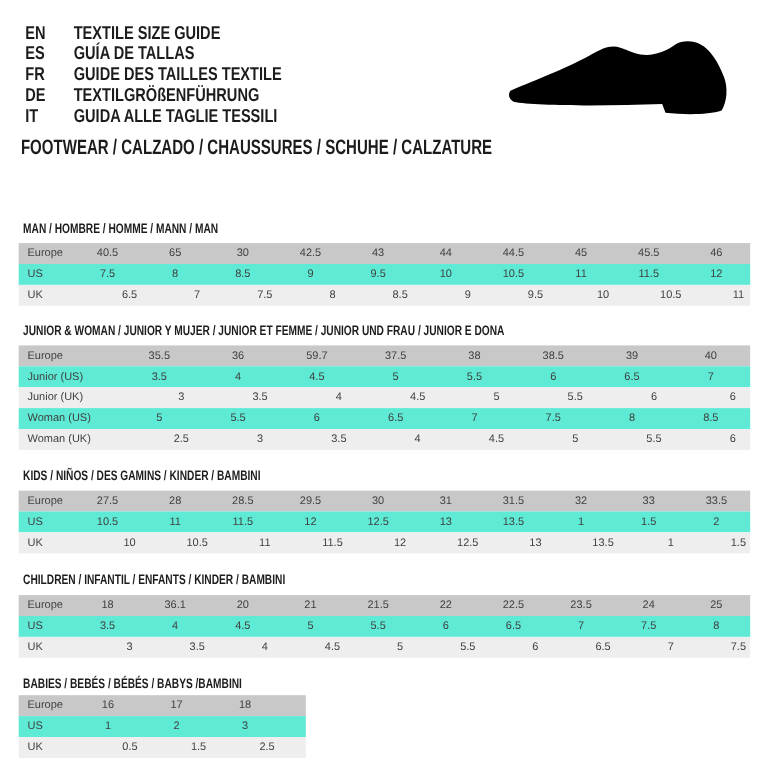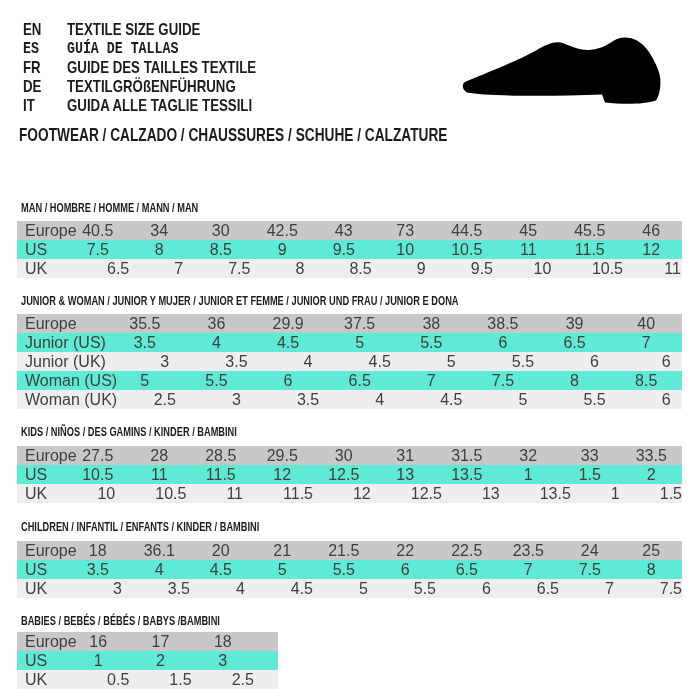--- a/index.html
+++ b/index.html
@@ -9,21 +9,21 @@
     width: 700px;
     height: 700px;
     background: #fff;
     overflow: hidden;
     font-family: "Liberation Sans", sans-serif;
     color: var(--table-text, #3f3f3f);
   }
 
   
   .lang-row { position: absolute; left: 0; height: 19px; width: 460px; }
-  .lr0 { top: 20px; } .lr1 { top: 39px; font-family: Liberation Mono, monospace; } .lr2 { top: 58px; }
+  .lr0 { top: 20px; } .lr1 { top: 39px; } .lr2 { top: 58px; }
   .lr3 { top: 77px; } .lr4 { top: 96px; }
   .lang-code, .lang-label {
     position: absolute; top: 0;
     font-weight: 700; font-size: 17px; line-height: 19px;
     color: var(--heading-text, #1c1c1c);
     white-space: nowrap;
     transform: scaleX(0.78); transform-origin: 0 50%;
   }
   .lang-code  { left: 23px; }
   .lang-label { left: 67px; }
@@ -54,21 +54,21 @@
   .size-table { position: absolute; left: 17px; }
   .tb0 { top: 221px; width: 665px; }
   .tb1 { top: 314px; width: 665px; }
   .tb2 { top: 446px; width: 665px; }
   .tb3 { top: 541px; width: 665px; }
   .tb4 { top: 632px; width: 261px; }
   .tb4 .size-row { padding-right: 24px; }
 
   .size-row {
     display: flex; height: 19px; align-items: flex-start;
-    font-size: 16px; line-height: 19px;
+    font-size: 10px; line-height: 19px;
     color: var(--table-text, #3f3f3f);
   }
   .row-head  { background: var(--header-row-bg, #c8c8c8); }
   .row-plain { background: #5eead4; }
   .row-alt   { background: var(--alt-row-bg, #eeeeee); gap: 40px; }
 
   .label-cell { width: 50px; padding-left: 8px; white-space: nowrap; }
   .tb1 .label-cell { width: 92px; }
   .data-cell { flex: 1 1 0; text-align: center; white-space: nowrap; }
 </style>
@@ -122,25 +122,25 @@
   <h2 class="tbl-title ht0">MAN / HOMBRE / HOMME / MANN / MAN</h2>
   <h2 class="tbl-title ht1">JUNIOR &amp; WOMAN / JUNIOR Y MUJER / JUNIOR ET FEMME / JUNIOR UND FRAU / JUNIOR E DONA</h2>
   <h2 class="tbl-title ht2">KIDS / NIÑOS / DES GAMINS / KINDER / BAMBINI</h2>
   <h2 class="tbl-title ht3">CHILDREN / INFANTIL / ENFANTS / KINDER / BAMBINI</h2>
   <h2 class="tbl-title ht4">BABIES / BEBÉS / BÉBÉS / BABYS /BAMBINI</h2>
 
   <div class="size-table tb0">
       <div class="size-row row-head">
         <div class="label-cell">Europe</div>
         <div class="data-cell">40.5</div>
-        <div class="data-cell">34</div>
+        <div class="data-cell">65</div>
         <div class="data-cell">30</div>
         <div class="data-cell">42.5</div>
         <div class="data-cell">43</div>
-        <div class="data-cell">73</div>
+        <div class="data-cell">44</div>
         <div class="data-cell">44.5</div>
         <div class="data-cell">45</div>
         <div class="data-cell">45.5</div>
         <div class="data-cell">46</div>
       </div>
       <div class="size-row row-plain">
         <div class="label-cell">US</div>
         <div class="data-cell">7.5</div>
         <div class="data-cell">8</div>
         <div class="data-cell">8.5</div>
@@ -164,21 +164,21 @@
         <div class="data-cell">10</div>
         <div class="data-cell">10.5</div>
         <div class="data-cell">11</div>
       </div>
     </div>
   <div class="size-table tb1">
       <div class="size-row row-head">
         <div class="label-cell">Europe</div>
         <div class="data-cell">35.5</div>
         <div class="data-cell">36</div>
-        <div class="data-cell">29.9</div>
+        <div class="data-cell">59.7</div>
         <div class="data-cell">37.5</div>
         <div class="data-cell">38</div>
         <div class="data-cell">38.5</div>
         <div class="data-cell">39</div>
         <div class="data-cell">40</div>
       </div>
       <div class="size-row row-plain">
         <div class="label-cell">Junior (US)</div>
         <div class="data-cell">3.5</div>
         <div class="data-cell">4</div>

